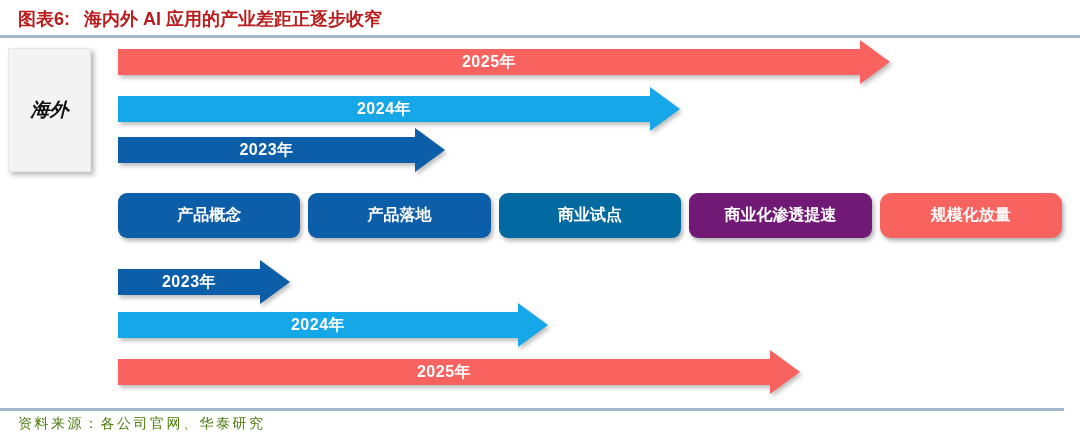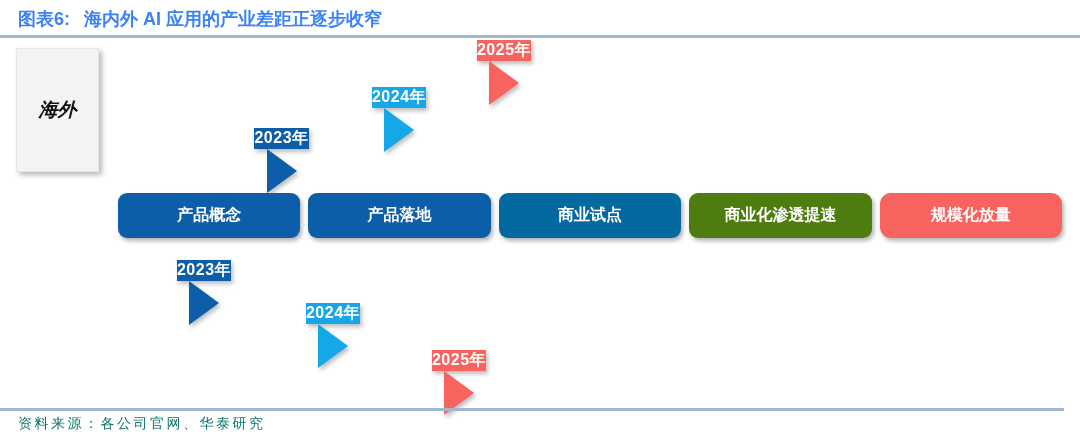--- a/index.html
+++ b/index.html
@@ -12,35 +12,35 @@
     overflow: hidden;
   }
 
   
   .title-row {
     position: absolute;
     left: 18px;
     top: 7px;
     font-size: 18px;
     font-weight: bold;
-    color: #3b82f6;
+    color: #b91c1c;
     white-space: nowrap;
   }
   .title-row .figure-label { margin-right: 14px; }
   .rule {
     position: absolute;
     height: 3px;
   }
   .rule-top { left: 0; top: 35px; width: 1080px; }
   .rule-bottom { left: 0; top: 408px; width: 1064px; }
 
   
   .label-box {
     position: absolute;
-    left: 16px;
+    left: 8px;
     width: 83px;
     background: #f3f3f3;
     border: 1px solid #e7e7e7;
     box-shadow: 3px 3px 5px rgba(0,0,0,0.28);
     display: flex;
     align-items: center;
     justify-content: center;
     font-family: "Liberation Serif", serif;
     font-style: italic;
     font-weight: bold;
@@ -52,21 +52,20 @@
   .label-box-china    { top: 263px; height: 129px; }
 
   
   .arrow {
     position: absolute;
     left: 118px;
     height: 44px;
     display: flex;
     align-items: center;
     filter: drop-shadow(2px 3px 2px rgba(110,110,110,0.45));
-    flex-direction: column;
   }
   .arrow-bar {
     height: 26px;
     flex: 1 1 auto;
     display: flex;
     align-items: center;
     justify-content: center;
   }
   .arrow-head {
     width: 0;
@@ -114,21 +113,21 @@
   }
 
   
   .source-row {
     position: absolute;
     left: 18px;
     top: 415px;
     font-family: "Liberation Serif", serif;
     font-size: 14px;
     letter-spacing: 2.5px;
-    color: #0f766e;
+    color: #4d7c0f;
     white-space: nowrap;
   }
 </style>
 </head>
 <body>
 
 <div class="canvas">
 
   <div class="title-row">
     <span class="figure-label">图表6:</span><span>海内外 AI 应用的产业差距正逐步收窄</span>
@@ -163,21 +162,21 @@
   <div class="stages-row">
     <div class="stage-box" style="background: rgb(13, 94, 168);">
       <span>产品概念</span>
     </div>
     <div class="stage-box" style="background: rgb(13, 94, 168);">
       <span>产品落地</span>
     </div>
     <div class="stage-box" style="background: #0369a1;">
       <span>商业试点</span>
     </div>
-    <div class="stage-box" style="background: #4d7c0f;">
+    <div class="stage-box" style="background: #701a75;">
       <span>商业化渗透提速</span>
     </div>
     <div class="stage-box" style="background: rgb(249, 99, 95); border-radius: 11px;">
       <span>规模化放量</span>
     </div>
   </div>
 
 
   <div class="arrow arrow-cn-2023" style="width: 172px;">
     <div class="arrow-bar" style="background: rgb(13, 94, 168);">

